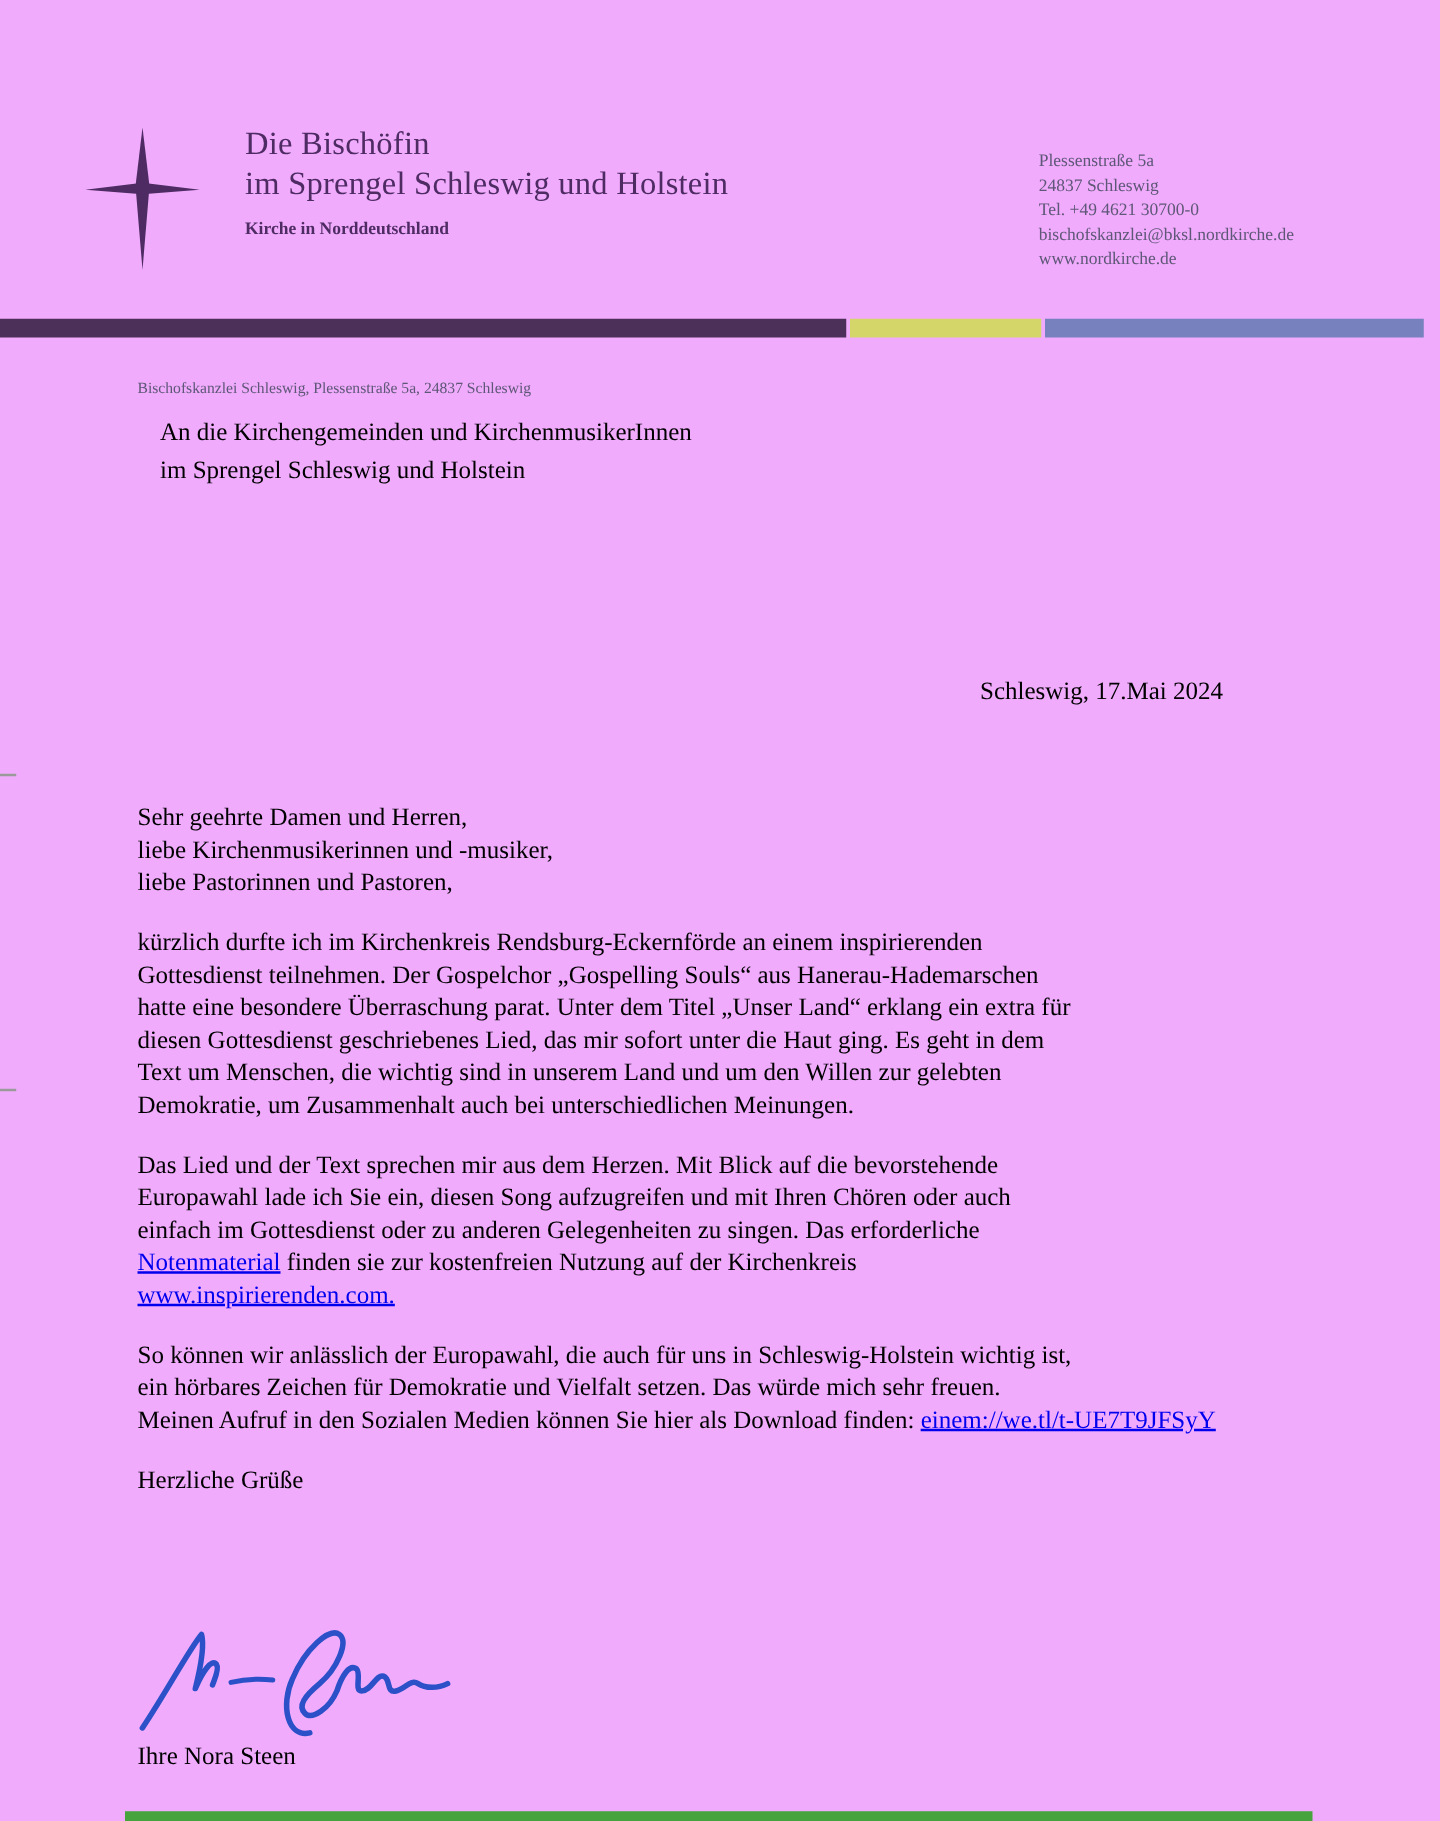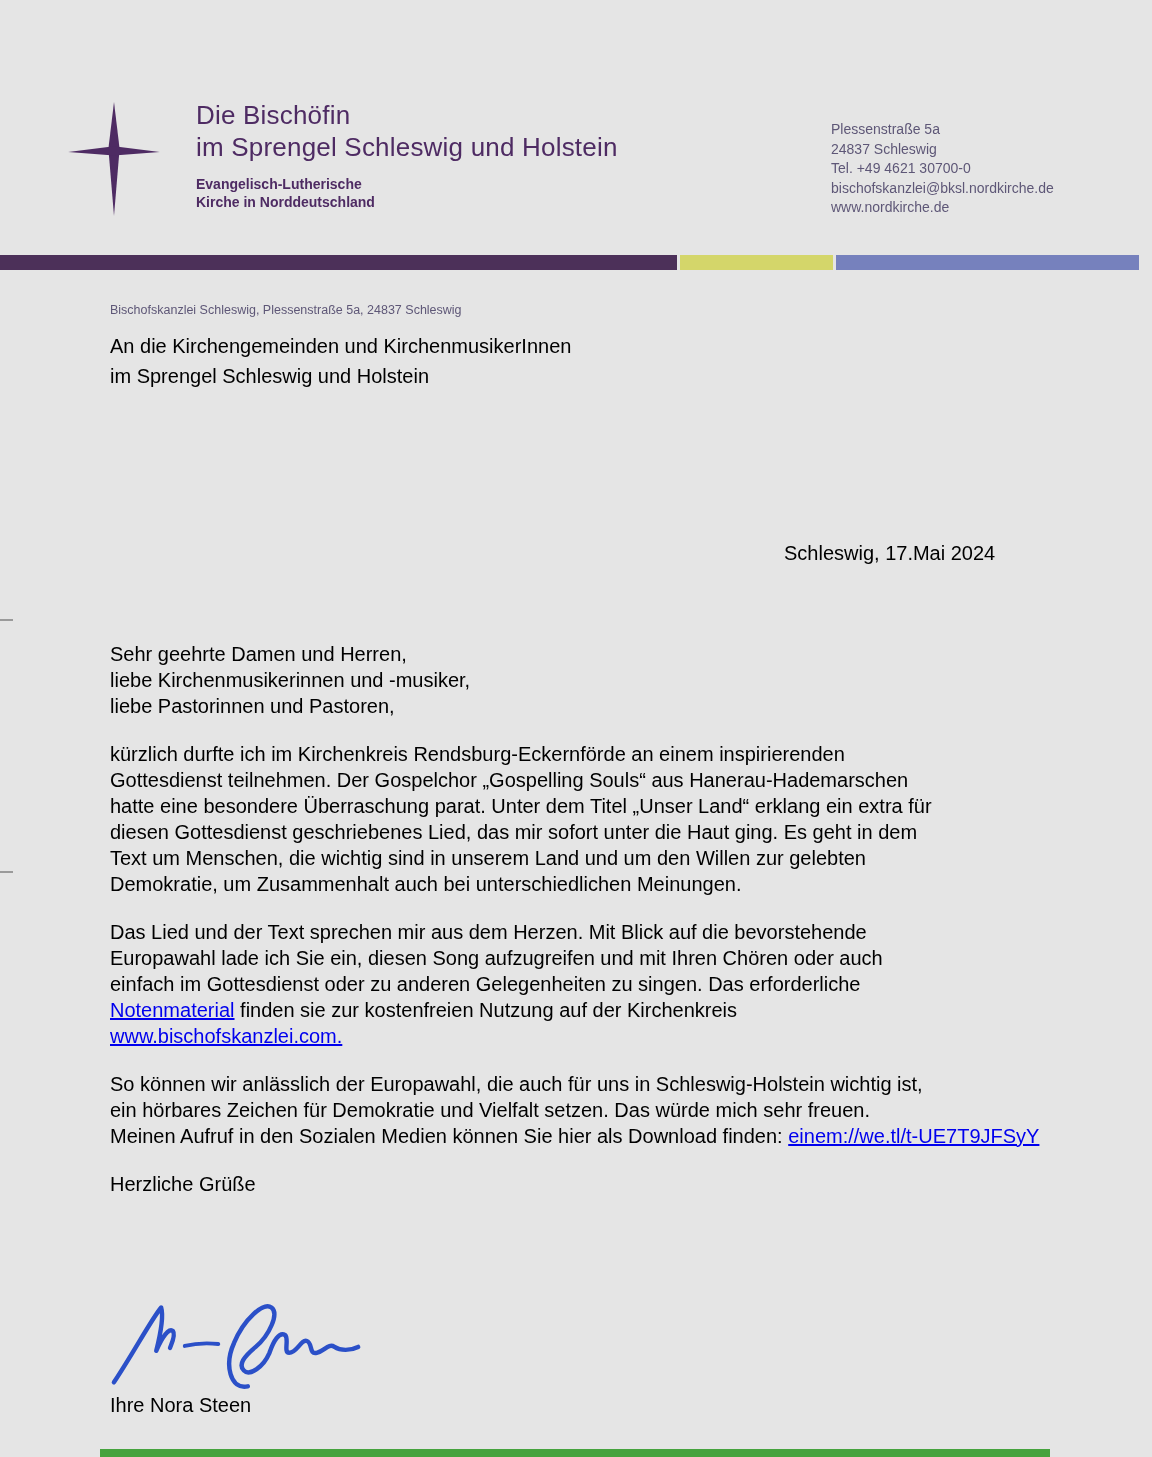--- a/index.html
+++ b/index.html
@@ -1,37 +1,37 @@
 <!DOCTYPE html>
 <html lang="de"><head>
 <meta charset="utf-8">
 <style>
   html,body{margin:0;padding:0;background:#ffffff;}
   .page{
-    position:relative;width:1152px;height:1457px;background:#e5e5e5;
-    font-family:Liberation Sans, sans-serif;color:#000;overflow:hidden;
+    position:relative;width:1152px;height:1457px;background:#f0abfc;
+    font-family:Liberation Serif, serif;color:#000;overflow:hidden;
   }
   
   .cross-logo{position:absolute;left:68px;top:102px;width:92px;height:114px;}
   .lh-text{position:absolute;left:196px;top:99px;}
   .lh-title{font-size:26px;line-height:32px;color:#4e2b63;font-weight:400;letter-spacing:.2px;}
   .lh-sub{font-size:14px;line-height:18px;color:#4e2b63;font-weight:700;margin-top:12px;}
   .contact{
     position:absolute;left:831px;top:108px;font-size:14px;line-height:19.5px;
     color:#5e5777;white-space:pre-line;margin-top:12px;
   }
   
   .colorbar{position:absolute;left:0;top:255px;height:15px;width:1152px;}
   .bar-seg{position:absolute;top:0;height:15px;}
   .bar-purple{left:0;width:677px;background:#4c3059;}
   .bar-yellow{left:680px;width:153px;background:#d4d66a;}
   .bar-blue{left:836px;width:303px;background:#7681bd;}
   
   .sender-line{position:absolute;left:110px;top:303px;font-size:12.5px;color:#5e5777;}
-  .recipient{position:absolute;left:110px;top:331px;font-size:20px;line-height:30px;color:#000;white-space:pre-line;}
+  .recipient{position:absolute;left:128px;top:331px;font-size:20px;line-height:30px;color:#000;white-space:pre-line;}
   .date-line{position:absolute;left:784px;top:542px;font-size:20px;color:#000;}
   .fold-mark{position:absolute;left:0;width:13px;height:2px;background:#9a9a9a;}
   .fm-1{top:619px;}
   .fm-2{top:871px;}
   
   .body-block{position:absolute;left:110px;top:598px;width:940px;font-size:20px;line-height:26px;color:#000;margin-top:43px;}
   .salutation{white-space:pre-line;margin:0;}
   .para{white-space:pre-line;margin:22px 0 0 0;}
   .closing{margin:22px 0 0 0;}
   a.link{color:#0000ee;text-decoration:underline;cursor:pointer;}
@@ -48,21 +48,20 @@
 
   <svg class="cross-logo" viewBox="0 0 90 112" xmlns="http://www.w3.org/2000/svg" aria-hidden="true">
     <polygon points="45,0 50.5,46 45,112 39.5,46" fill="#4e2b63"></polygon>
     <polygon points="0,49 45,43.5 90,49 45,52.5" fill="#4e2b63"></polygon>
   </svg>
 
   <div class="lh-text">
     <div class="lh-title">Die Bischöfin</div>
     <div class="lh-title">im Sprengel Schleswig und Holstein</div>
     <div class="lh-sub">
-      <div>Evangelisch-Lutherische</div>
       <div>Kirche in Norddeutschland</div>
     </div>
   </div>
 
   <div class="contact">Plessenstraße 5a
 24837 Schleswig
 Tel. +49 4621 30700-0
 bischofskanzlei@bksl.nordkirche.de
 www.nordkirche.de</div>
 
@@ -88,21 +87,21 @@
         <p class="para"><span>kürzlich durfte ich im Kirchenkreis Rendsburg-Eckernförde an einem inspirierenden
 Gottesdienst teilnehmen. Der Gospelchor „Gospelling Souls“ aus Hanerau-Hademarschen
 hatte eine besondere Überraschung parat. Unter dem Titel „Unser Land“ erklang ein extra für
 diesen Gottesdienst geschriebenes Lied, das mir sofort unter die Haut ging. Es geht in dem
 Text um Menschen, die wichtig sind in unserem Land und um den Willen zur gelebten
 Demokratie, um Zusammenhalt auch bei unterschiedlichen Meinungen.</span></p>
         <p class="para"><span>Das Lied und der Text sprechen mir aus dem Herzen. Mit Blick auf die bevorstehende
 Europawahl lade ich Sie ein, diesen Song aufzugreifen und mit Ihren Chören oder auch
 einfach im Gottesdienst oder zu anderen Gelegenheiten zu singen. Das erforderliche
 </span><a href="#" class="link">Notenmaterial</a><span> finden sie zur kostenfreien Nutzung auf der Kirchenkreis
-</span><a href="#" class="link">www.bischofskanzlei.com.</a></p>
+</span><a href="#" class="link">www.inspirierenden.com.</a></p>
         <p class="para"><span>So können wir anlässlich der Europawahl, die auch für uns in Schleswig-Holstein wichtig ist,
 ein hörbares Zeichen für Demokratie und Vielfalt setzen. Das würde mich sehr freuen.
 Meinen Aufruf in den Sozialen Medien können Sie hier als Download finden: </span><a href="#" class="link">einem://we.tl/t-UE7T9JFSyY</a></p>
       </div>
     <p class="closing">Herzliche Grüße</p>
   </div>
 
   <svg class="signature" viewBox="0 0 260 100" xmlns="http://www.w3.org/2000/svg" aria-hidden="true">
     <g fill="none" stroke="#2b50c8" stroke-linecap="round" stroke-linejoin="round">
       <path d="M6,92 C26,62 44,28 54,16 C57,26 52,48 49,60 C55,46 62,36 66,40 C69,44 64,54 63,57" stroke-width="4.5"></path>

